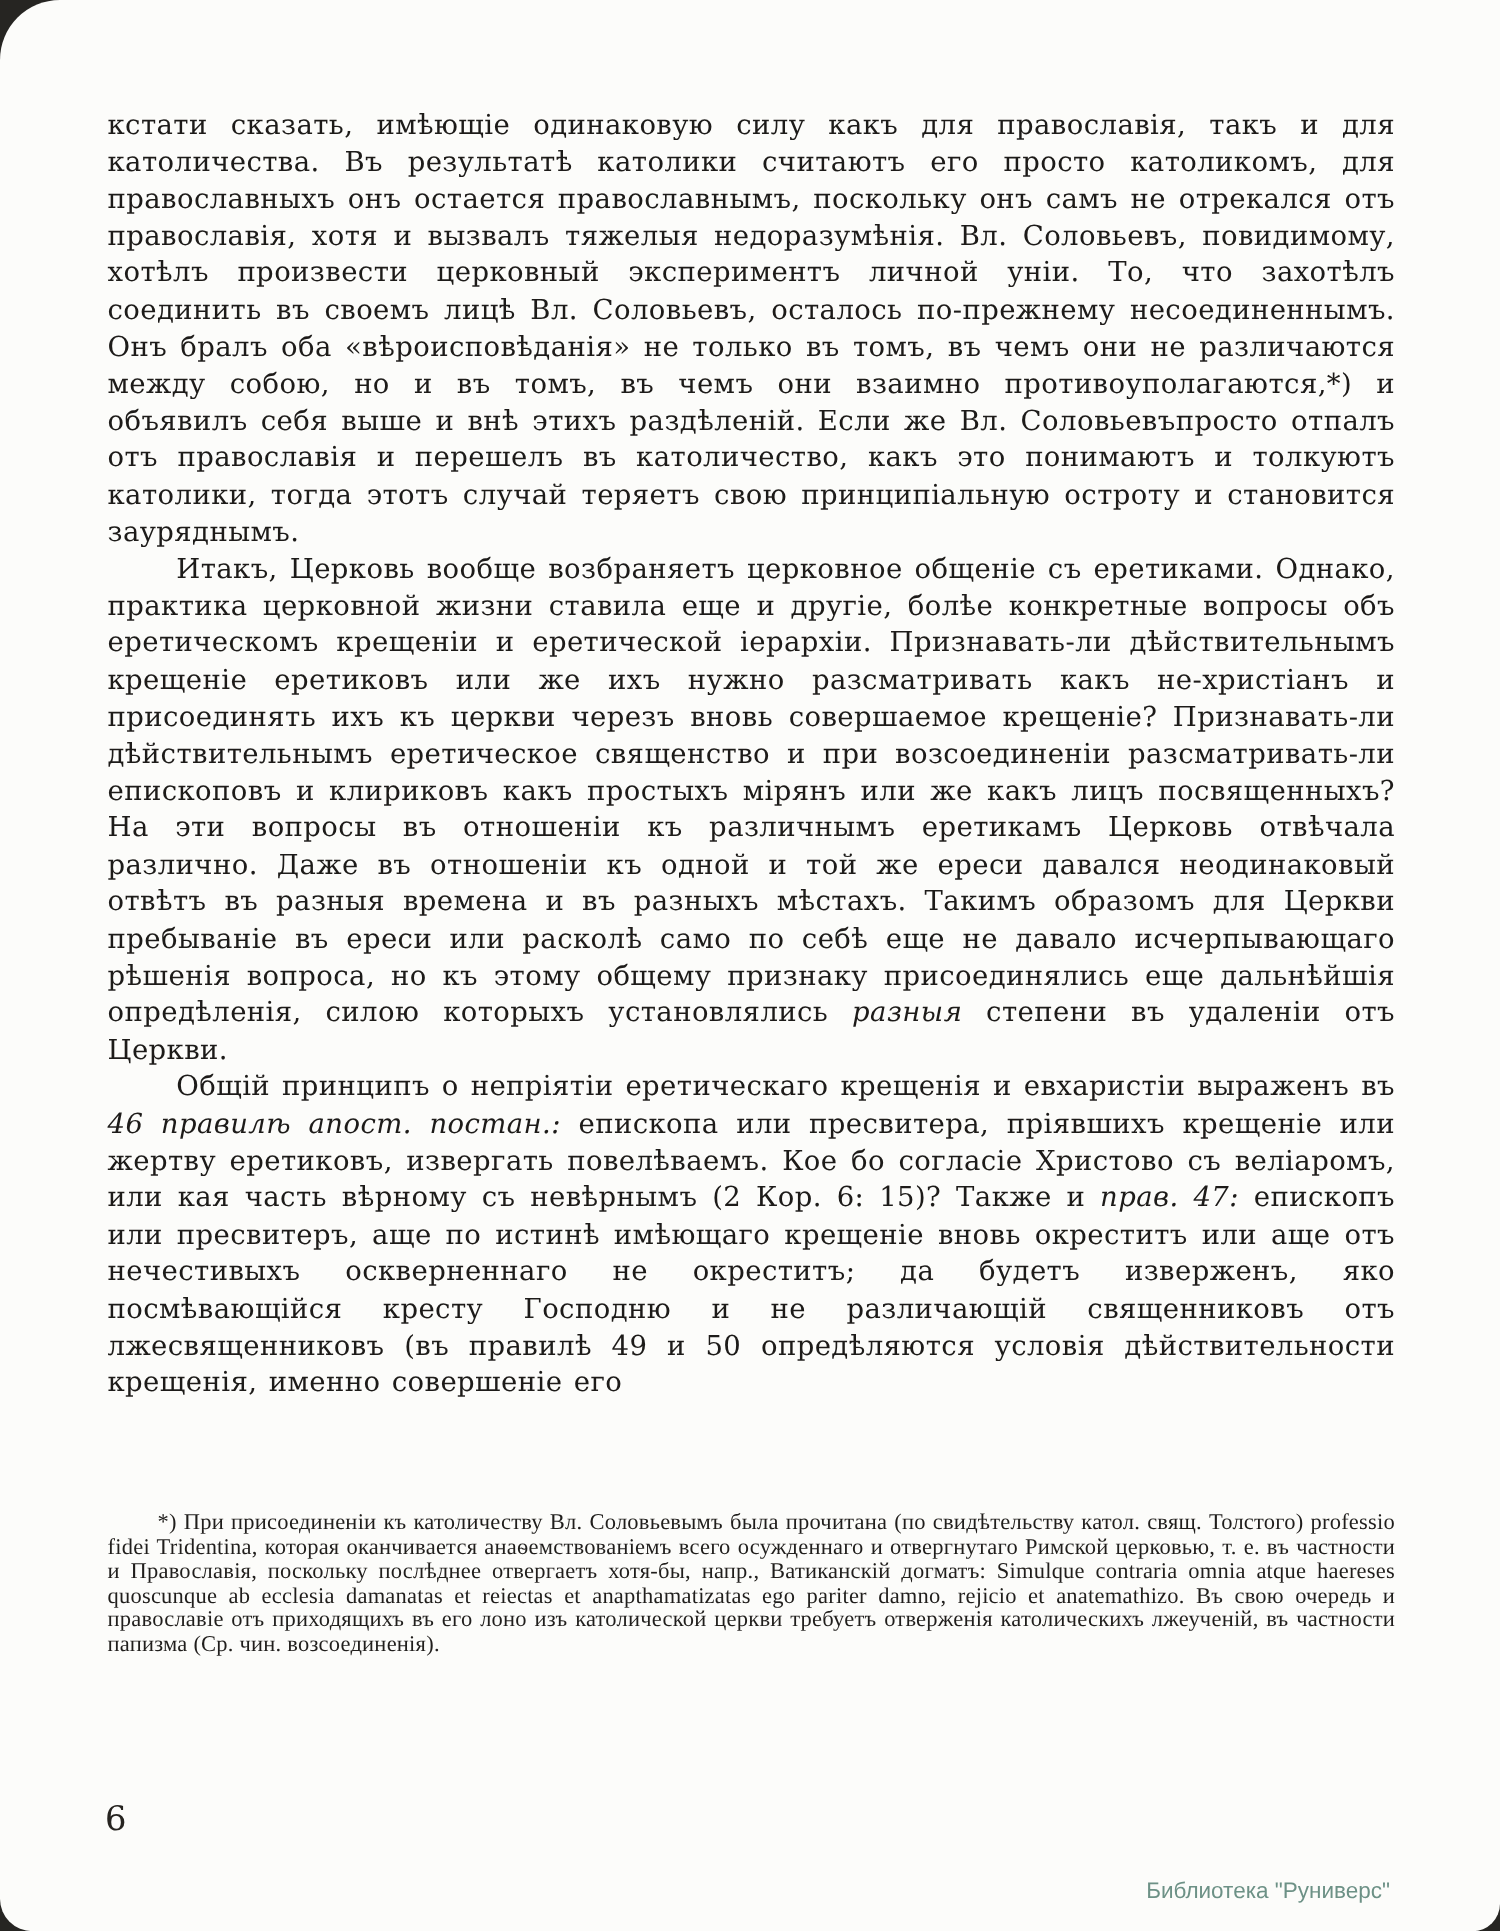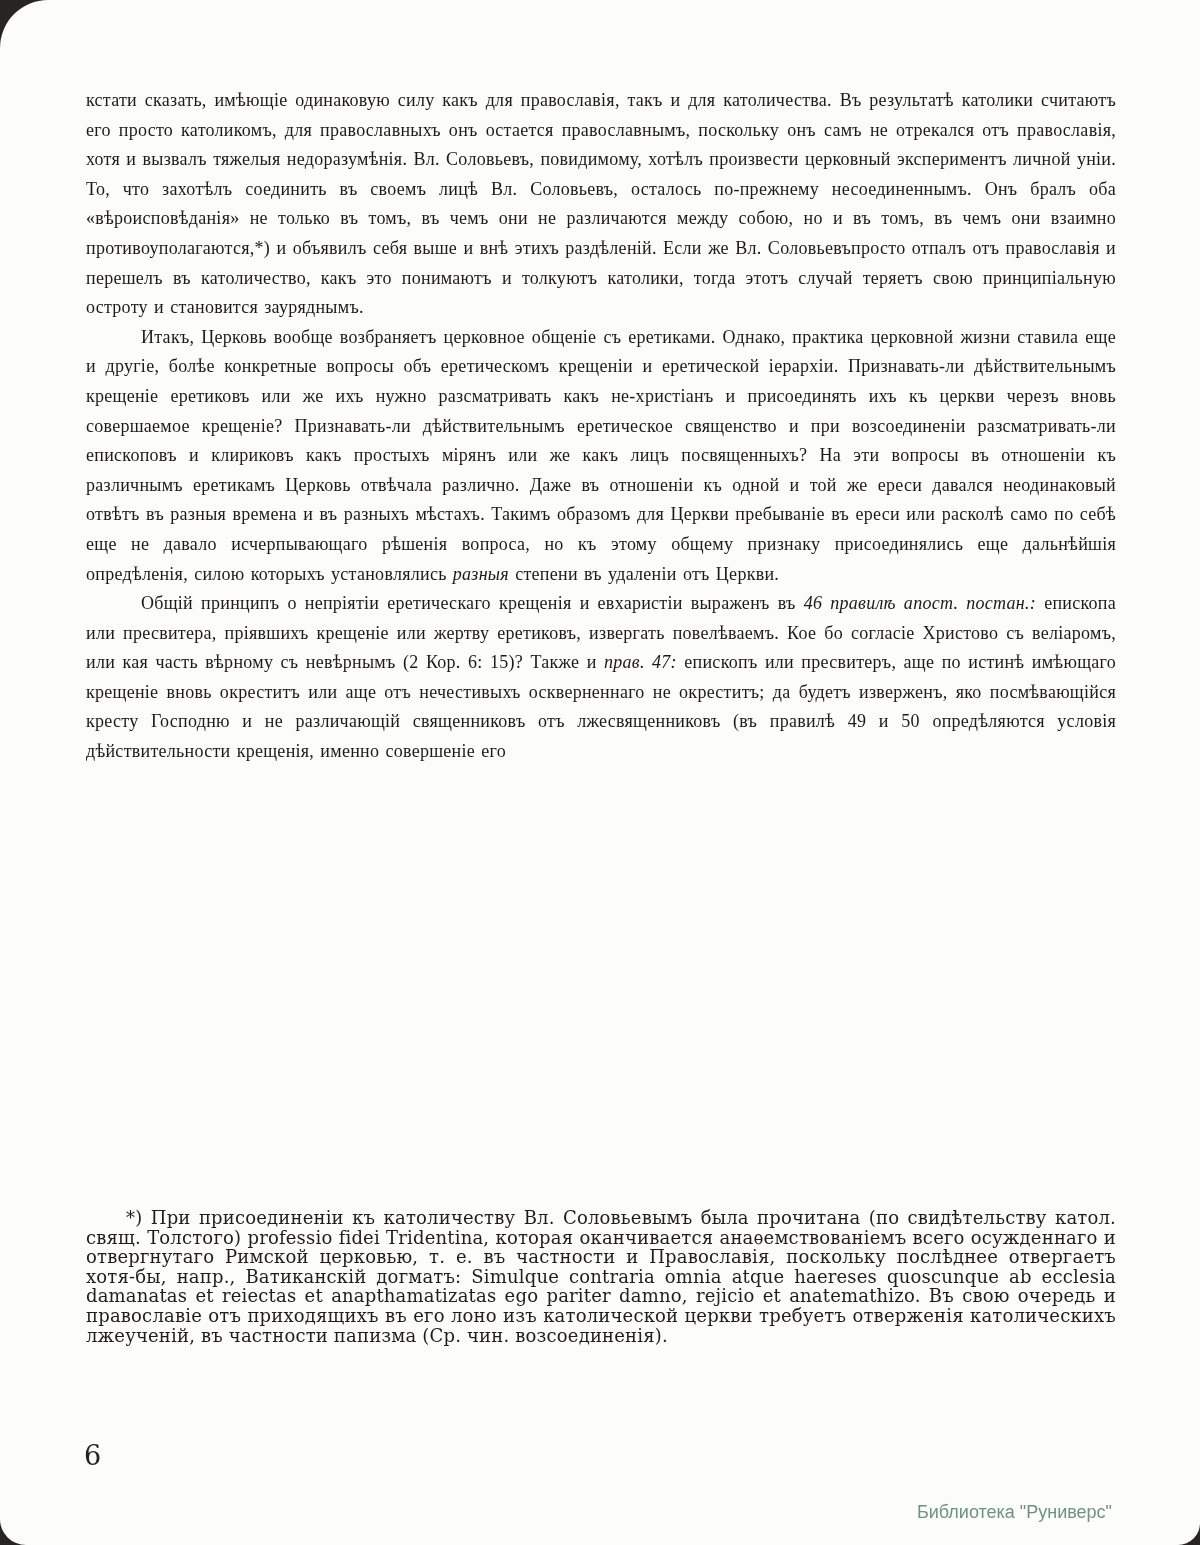--- a/index.html
+++ b/index.html
@@ -17,26 +17,25 @@
     border-radius: 48px 0 22px 26px;
     overflow: hidden;
     box-sizing: border-box;
   }
   .main-text {
     position: absolute;
     left: 86px;
     right: 84px;
     top: 86px;
     color: #1d1b19;
-    font-size: 18px;
+    font-size: 22px;
     line-height: 29.6px;
     text-align: justify;
     letter-spacing: 0.015em;
     word-spacing: 0.08em;
-    font-family: Liberation Serif, serif;
   }
   .para {
     margin: 0;
     text-indent: 55px;
   }
   .para.no-indent {
     text-indent: 0;
   }
   .it {
     font-style: italic;
@@ -48,20 +47,21 @@
     top: 1208px;
     color: #201e1c;
     font-size: 18px;
     line-height: 19.6px;
     text-align: justify;
     letter-spacing: 0.01em;
   }
   .fn-para {
     margin: 0;
     text-indent: 40px;
+    font-family: Liberation Serif, serif;
   }
   .page-number {
     position: absolute;
     left: 84px;
     top: 1440px;
     font-size: 27px;
     color: #262420;
   }
   .watermark {
     position: absolute;

